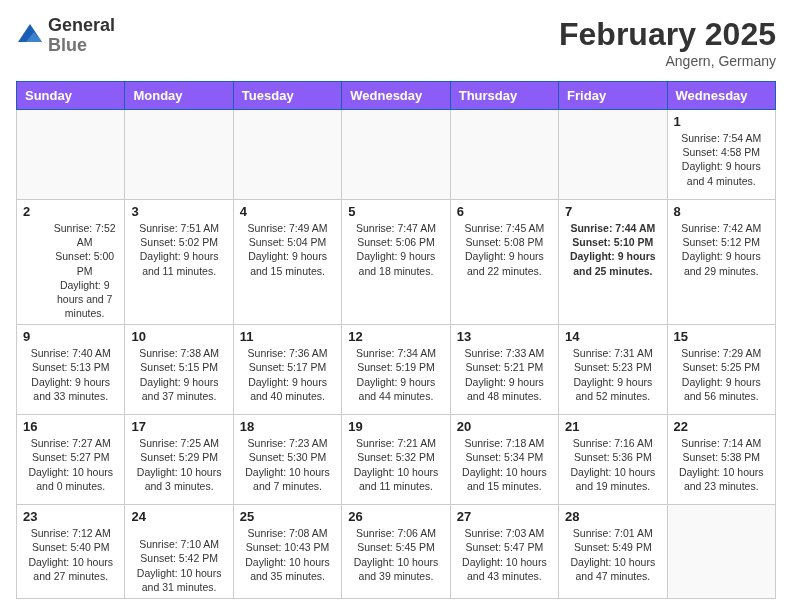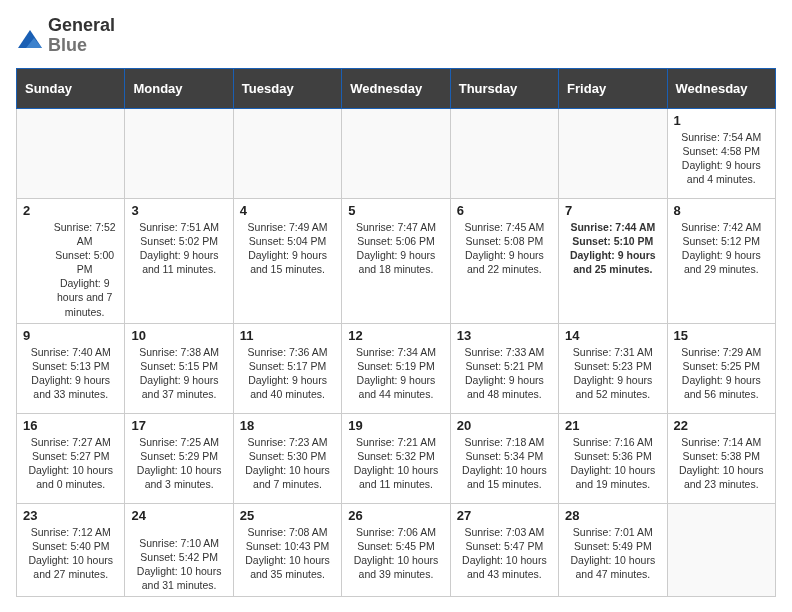--- a/index.html
+++ b/index.html
@@ -11,21 +11,21 @@
       padding: 16px;
     }
     .header {
       display: flex;
       justify-content: space-between;
       align-items: flex-start;
       margin-bottom: 12px;
     }
     .logo {
       display: flex;
-      align-items: flex-end;
+      align-items: center;
       gap: 4px;
     }
     .logo-text {
       display: flex;
       flex-direction: column;
       line-height: 1.1;
     }
     .logo-general {
       font-size: 18px;
       font-weight: bold;
@@ -51,25 +51,25 @@
     .title-sub {
       font-size: 14px;
       color: #555;
     }
     .calendar {
       width: 100%;
       border-collapse: collapse;
       border: 1px solid #ccc;
     }
     .calendar th {
-      background: #404040;
+      background: #8b5cf6;
       color: #fff;
       font-size: 13px;
       font-weight: bold;
-      padding: 12px 8px;
+      padding: 6px 8px;
       text-align: left;
       border: 1px solid #1a5fb4;
     }
     .calendar td {
       width: calc(100% / 7);
       vertical-align: top;
       padding: 4px 6px;
       border: 1px solid #ccc;
       font-size: 11px;
       color: #333;
@@ -99,20 +99,24 @@
   <div class="logo">
     <svg class="logo-icon" viewBox="0 0 28 28">
       <polygon points="14,2 26,20 2,20" fill="#1a5fb4"></polygon>
       <polygon points="18,10 26,20 10,20" fill="#5599dd" opacity="0.6"></polygon>
     </svg>
     <div class="logo-text">
       <span class="logo-general">General</span>
       <span class="logo-blue">Blue</span>
     </div>
   </div>
+  <div class="title-block">
+    <div class="title-main">February 2025</div>
+    <div class="title-sub">Angern, Germany</div>
+  </div>
 </div>
 
 <table class="calendar">
   <thead>
     <tr>
     <th>Sunday</th>
         <th>Monday</th>
         <th>Tuesday</th>
         <th>Wednesday</th>
         <th>Thursday</th>

